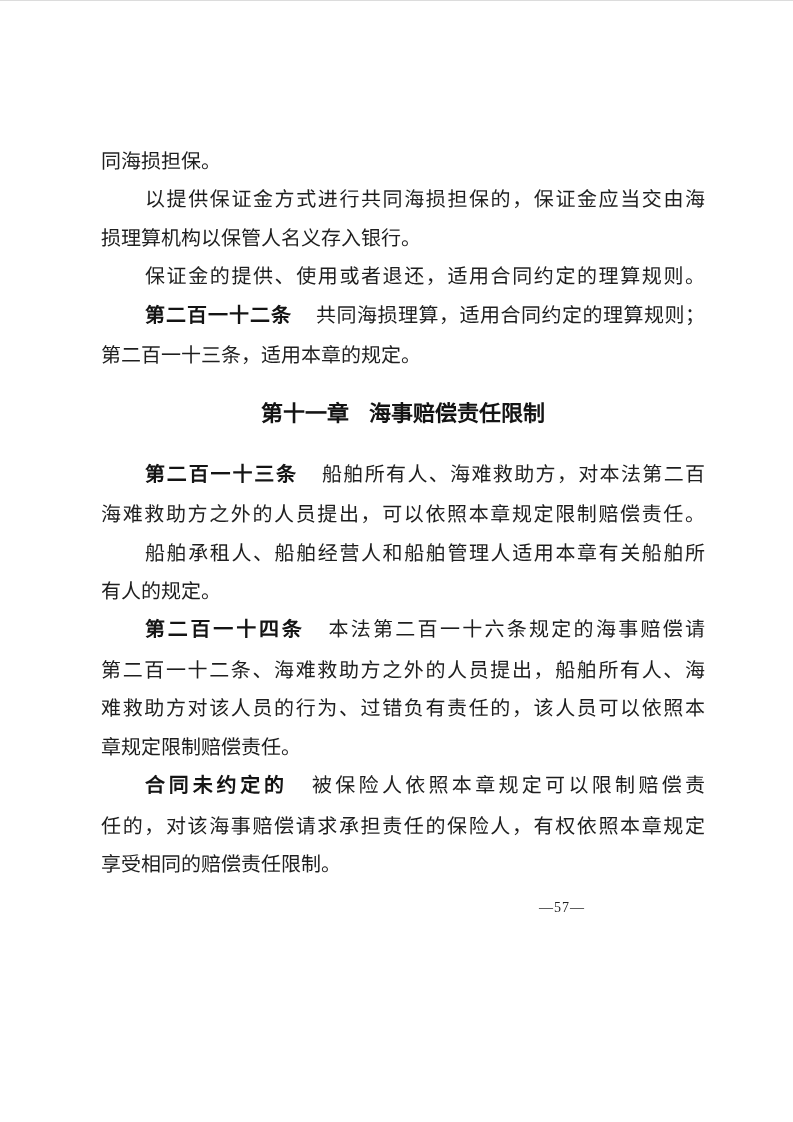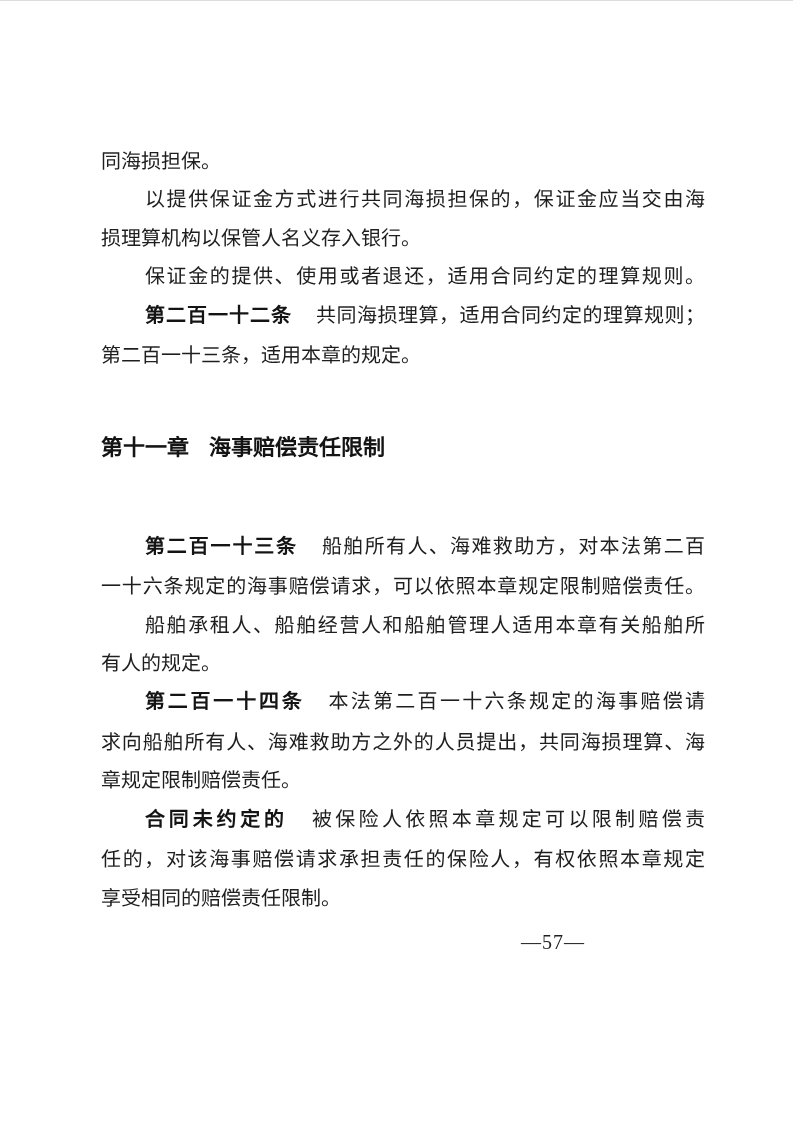--- a/index.html
+++ b/index.html
@@ -47,33 +47,34 @@
     padding-left: 44px;
   }
   .article-label {
     font-family: Liberation Mono, monospace;
     font-weight: bold;
     color: #141414;
     margin-right: 24px;
     letter-spacing: 0.5px;
   }
   .chapter {
-    font-family: Liberation Mono, monospace;
+    font-family: Liberation Serif, serif;
     font-weight: bold;
     font-size: 22px;
     line-height: 38.4px;
-    margin: 57px 0;
+    margin: 21px 0;
+    text-align: center;
     color: #141414;
   }
   .chapter .chapter-label { margin-right: 20px; }
   .page-number {
     margin-top: 13px;
     padding-right: 120px;
     text-align: right;
-    font-size: 20px;
+    font-size: 14px;
     line-height: 24px;
     color: #1e1e1e;
     letter-spacing: 1px;
   }
 </style>
 </head>
 <body>
 
 <div class="page">
   <div class="scan-edge"></div>
@@ -90,29 +91,30 @@
       <div class="para">
         <div class="line jt indent"><span>保证金的提供、使用或者退还，适用合同约定的理算规则。</span></div>
       </div>
       <div class="para">
         <div class="line jt indent"><span class="article-label">第二百一十二条</span><span>共同海损理算，适用合同约定的理算规则；</span></div>
         <div class="line"><span>第二百一十三条，适用本章的规定。</span></div>
       </div>
       <div class="chapter"><span class="chapter-label">第十一章</span><span>海事赔偿责任限制</span></div>
       <div class="para">
         <div class="line jt indent"><span class="article-label">第二百一十三条</span><span>船舶所有人、海难救助方，对本法第二百</span></div>
-        <div class="line jt"><span>一十六条规定的海事赔偿请求，可以依照本章规定限制赔偿责任。</span></div>
+        <div class="line jt"><span>海难救助方之外的人员提出，可以依照本章规定限制赔偿责任。</span></div>
       </div>
       <div class="para">
         <div class="line jt indent"><span>船舶承租人、船舶经营人和船舶管理人适用本章有关船舶所</span></div>
         <div class="line"><span>有人的规定。</span></div>
       </div>
       <div class="para">
         <div class="line jt indent"><span class="article-label">第二百一十四条</span><span>本法第二百一十六条规定的海事赔偿请</span></div>
-        <div class="line jt"><span>求向船舶所有人、海难救助方之外的人员提出，共同海损理算、海</span></div>
+        <div class="line jt"><span>第二百一十二条、海难救助方之外的人员提出，船舶所有人、海</span></div>
+        <div class="line jt"><span>难救助方对该人员的行为、过错负有责任的，该人员可以依照本</span></div>
         <div class="line"><span>章规定限制赔偿责任。</span></div>
       </div>
       <div class="para">
         <div class="line jt indent"><span class="article-label">合同未约定的</span><span>被保险人依照本章规定可以限制赔偿责</span></div>
         <div class="line jt"><span>任的，对该海事赔偿请求承担责任的保险人，有权依照本章规定</span></div>
         <div class="line"><span>享受相同的赔偿责任限制。</span></div>
       </div>
       <div class="page-number">—57—</div>
     </div>
 </div>

